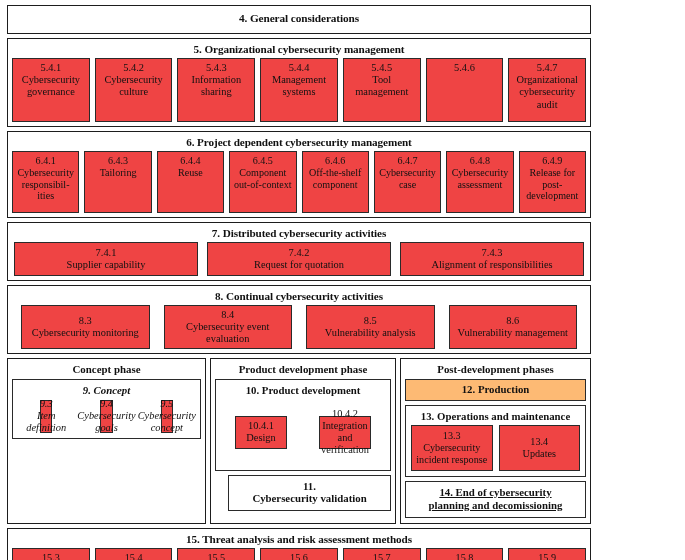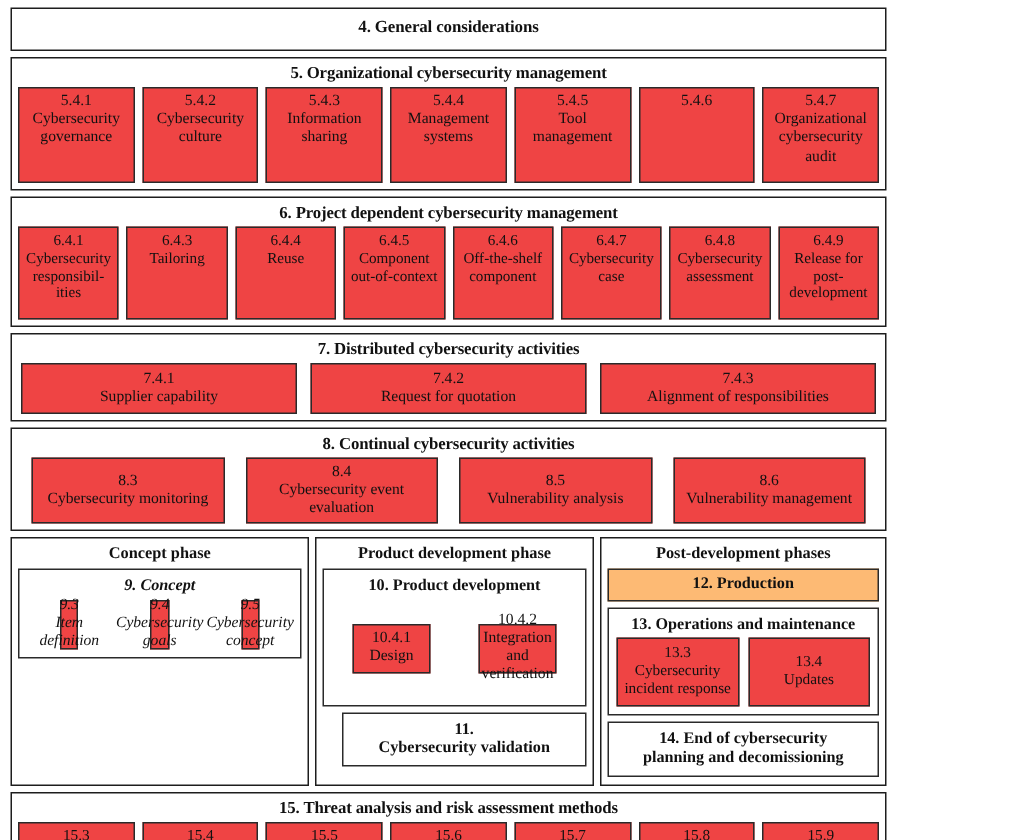--- a/index.html
+++ b/index.html
@@ -154,20 +154,21 @@
   #phase-post .om-row .box { height: 46px; justify-content: center; font-size: 10.2px; line-height: 11.9px; }
   #phase-post .end-box {
     border: 1.4px solid #2a2a2a;
     box-sizing: border-box;
     text-align: center;
     font-weight: bold;
     font-size: 10.8px;
     line-height: 13px;
     padding: 4px 2px 5px 2px;
     background: #ffffff;
+    text-decoration: underline;
   }
 
   
   #sec15 { margin-bottom: 0; }
   #sec15 .row { gap: 5px; }
   #sec15 .box { height: 46px; font-size: 10.2px; line-height: 12px; }
 </style>
 </head>
 <body>
 

